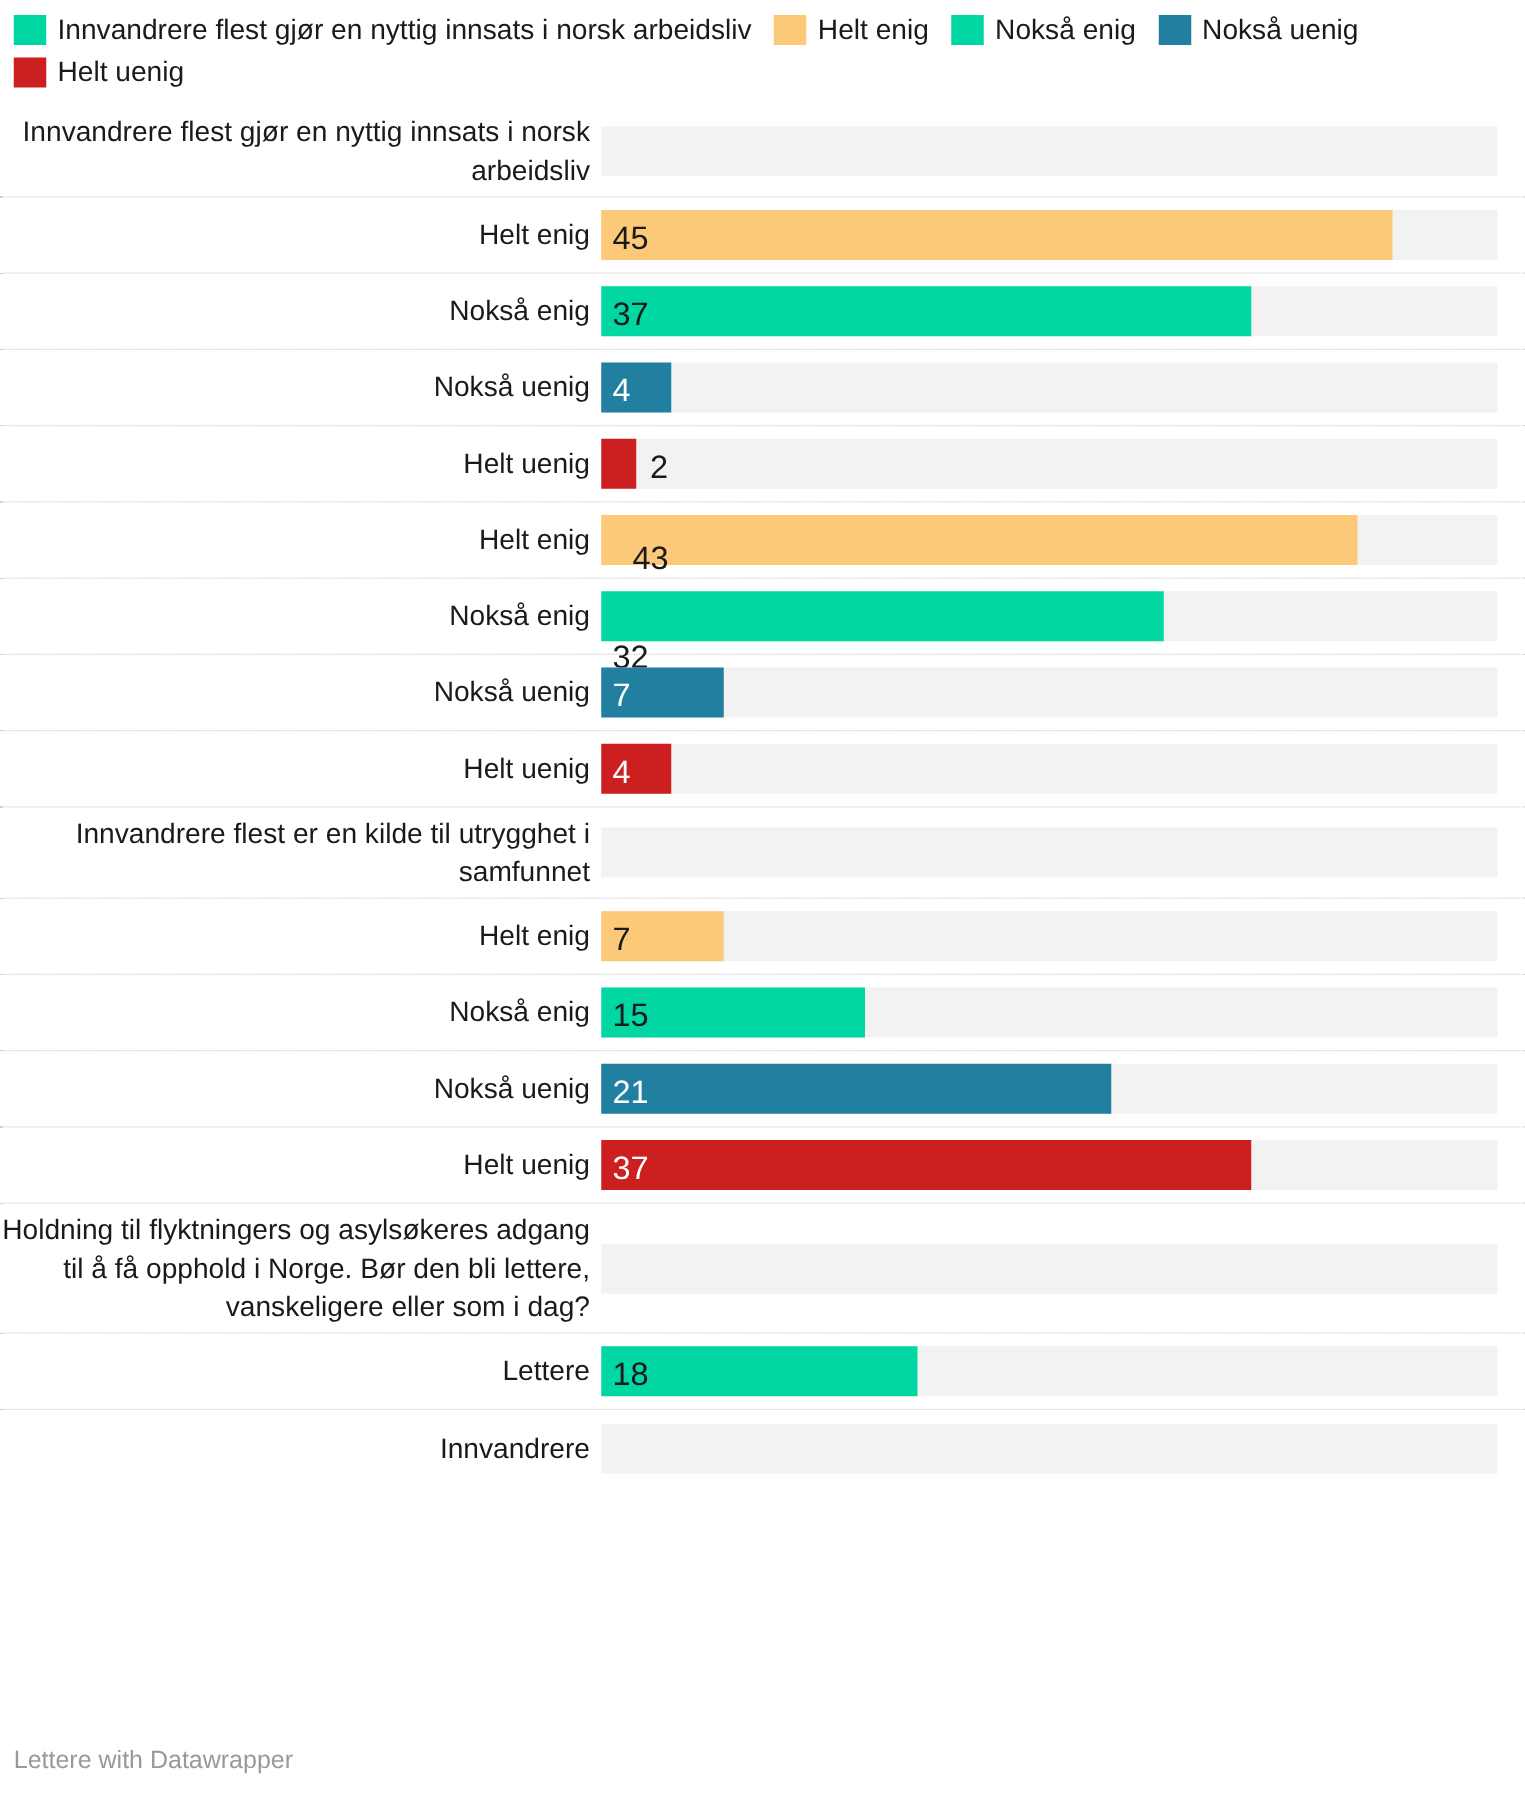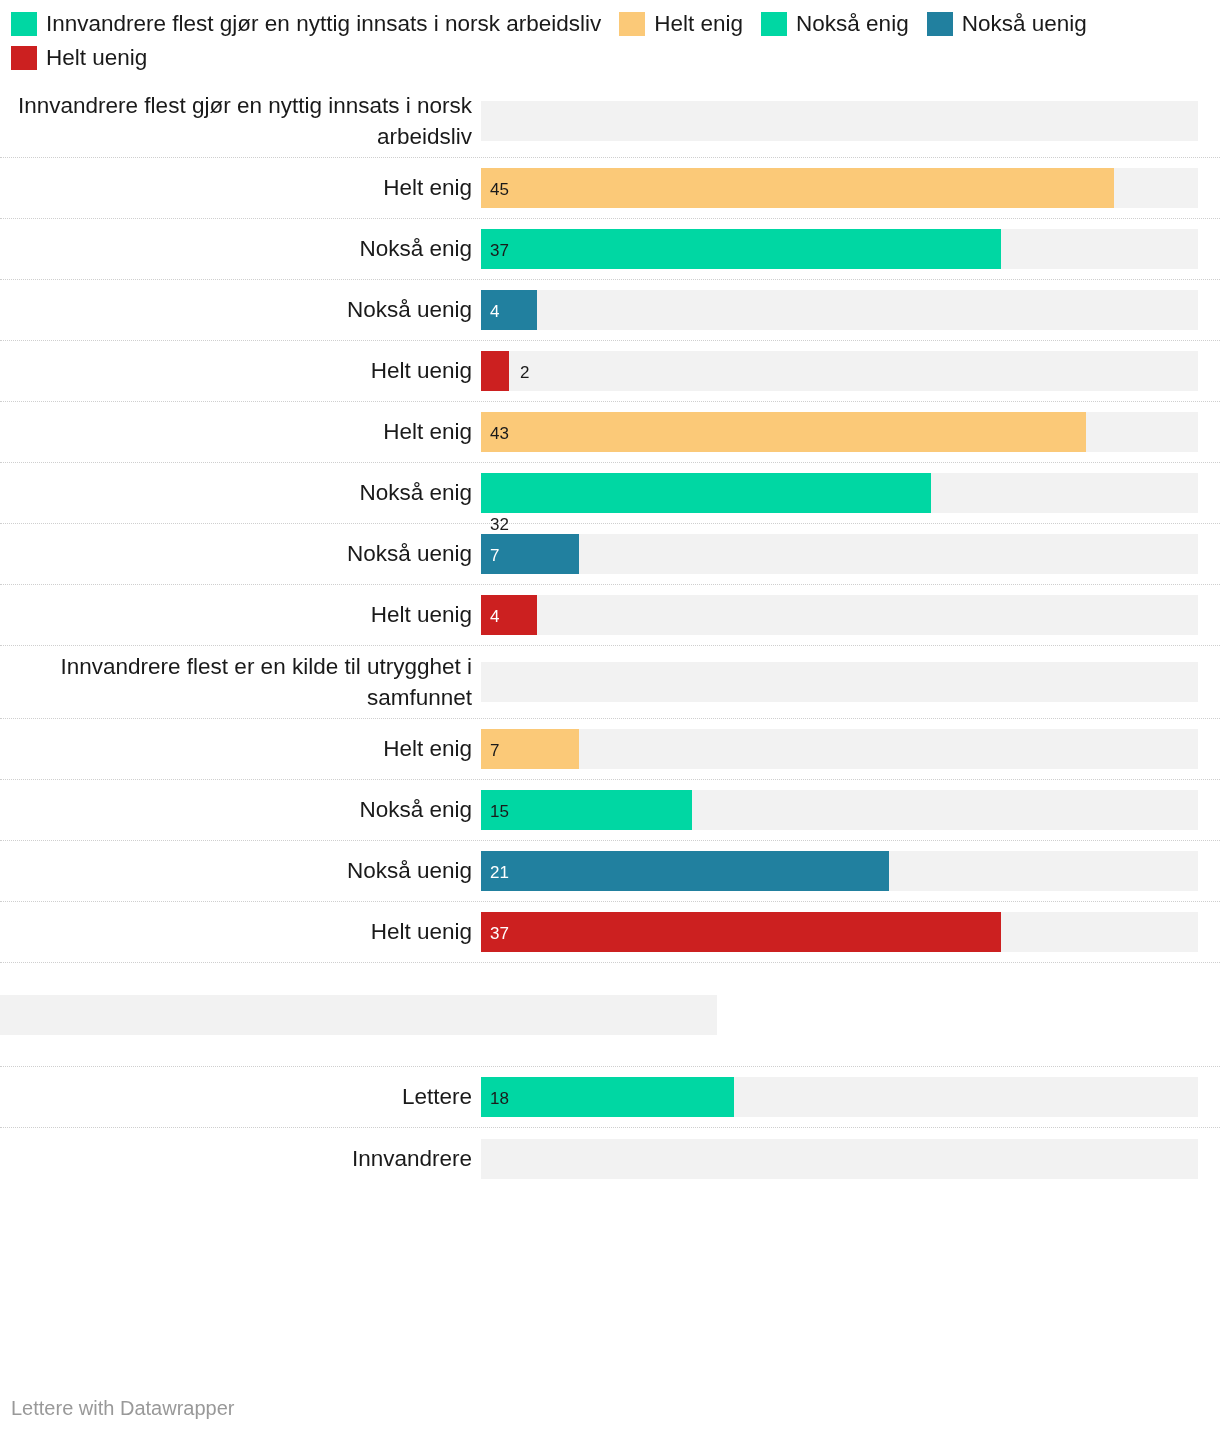--- a/index.html
+++ b/index.html
@@ -101,21 +101,21 @@
     left: 0;
     top: 0;
     height: 40px;
   }
   .bar-value {
     position: absolute;
     top: 0;
     height: 43px;
     display: flex;
     align-items: center;
-    font-size: 17px;
+    font-size: 26px;
     line-height: 40px;
     white-space: nowrap;
     pointer-events: none;
   }
   .bar-value.inside {
     color: #ffffff;
     padding-left: 9px;
   }
   .bar-value.inside.dark-text {
     color: #1a1a1a;
@@ -198,21 +198,21 @@
         <div class="track" style="background: rgb(242, 242, 242);"></div>
         <div class="bar" style="width: 28px; background: rgb(204, 32, 32);"></div>
         <div class="bar-value outside" style="left: 28px;">2</div>
       </div>
     </div>
     <div class="row">
       <div class="row-label">Helt enig</div>
       <div class="track-wrap">
         <div class="track" style="background: rgb(242, 242, 242);"></div>
         <div class="bar" style="width: 605px; background: rgb(251, 201, 120);"></div>
-        <div class="bar-value inside dark-text" style="left: 0px;">43</div>
+        <div class="bar-value inside dark-text" style="left: 16px; margin-top: 12px;">43</div>
       </div>
     </div>
     <div class="row">
       <div class="row-label">Nokså enig</div>
       <div class="track-wrap">
         <div class="track" style="background: rgb(242, 242, 242);"></div>
         <div class="bar" style="width: 450px; background: rgb(0, 215, 163);"></div>
         <div class="bar-value inside dark-text" style="left: 0px; margin-top: 30px;">32</div>
       </div>
     </div>
@@ -264,20 +264,21 @@
     </div>
     <div class="row">
       <div class="row-label">Helt uenig</div>
       <div class="track-wrap">
         <div class="track" style="background: rgb(242, 242, 242);"></div>
         <div class="bar" style="width: 520px; background: rgb(204, 32, 32);"></div>
         <div class="bar-value inside" style="left: 0px;">37</div>
       </div>
     </div>
     <div class="row group-head tall-3">
+      <div class="row-label group-title">Holdning til flyktningers og asylsøkeres adgang til å få opphold i Norge. Bør den bli lettere, vanskeligere eller som i dag?</div>
       <div class="track-wrap">
         <div class="track" style="background: rgb(242, 242, 242);"></div>
       </div>
     </div>
     <div class="row">
       <div class="row-label">Lettere</div>
       <div class="track-wrap">
         <div class="track" style="background: rgb(242, 242, 242);"></div>
         <div class="bar" style="width: 253px; background: rgb(0, 215, 163);"></div>
         <div class="bar-value inside dark-text" style="left: 0px;">18</div>

